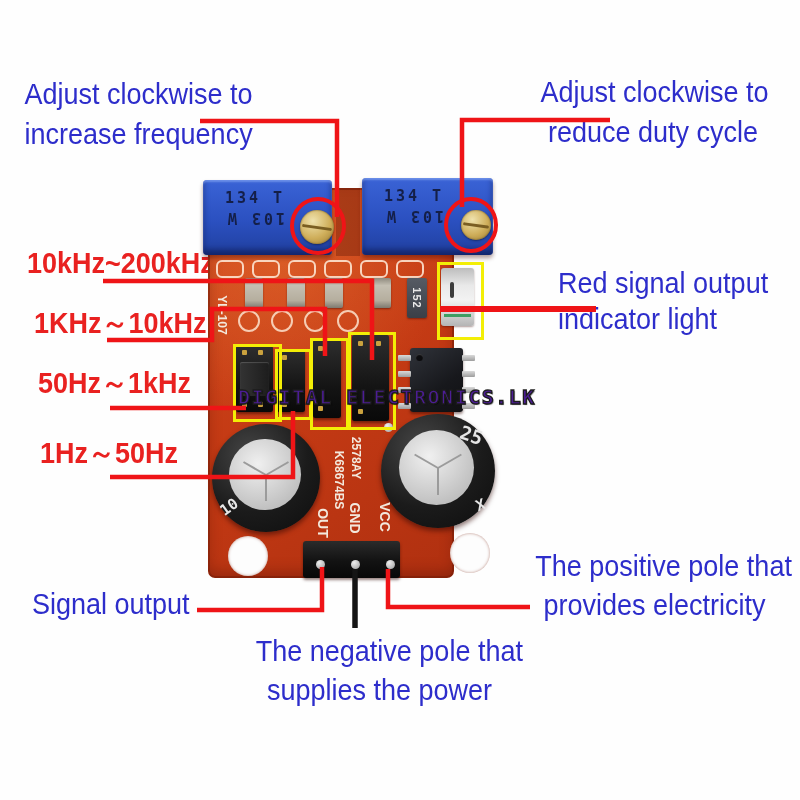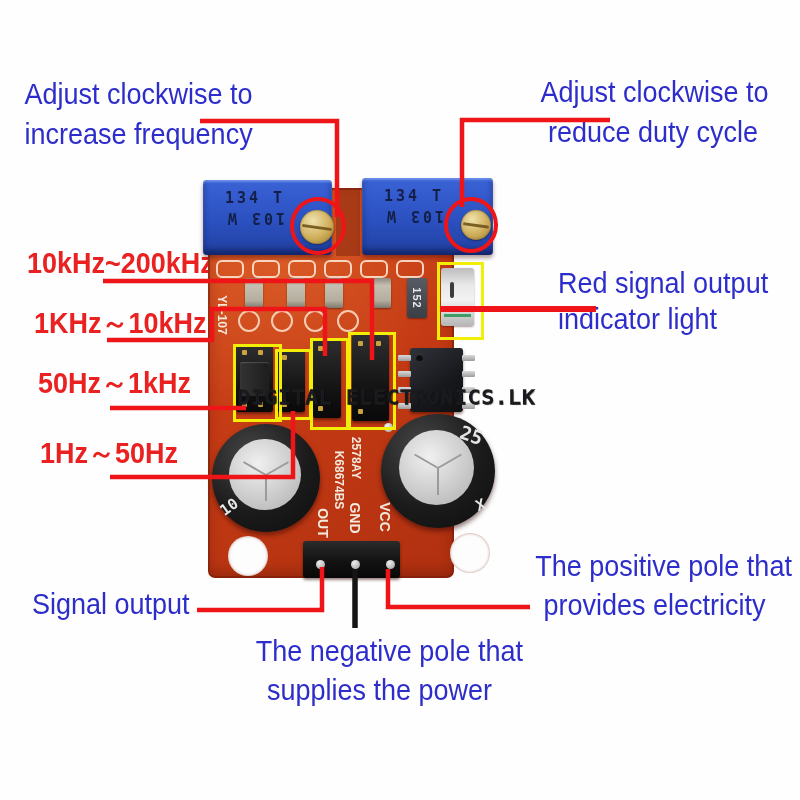--- a/index.html
+++ b/index.html
@@ -5,22 +5,22 @@
   html,body{margin:0;padding:0;background:#fff;}
   .canvas{position:relative;width:800px;height:800px;background:#fefefe;overflow:hidden;
           font-family:"Liberation Sans",sans-serif;}
   
   .t-blue{position:absolute;color:#2d2dcb;font-size:30px;line-height:40px;text-align:center;
           transform:scaleX(.9);transform-origin:center top;white-space:nowrap;}
   .t-blue.left-align{text-align:left;transform-origin:left top;}
   .t-red{position:absolute;color:#e92120;font-weight:bold;font-size:29px;white-space:nowrap;
          transform:scaleX(.93);transform-origin:left top;letter-spacing:0px;}
   
-  .watermark{position:absolute;left:238px;top:385px;width:320px;color:#0f172a;
-             font-family:"DejaVu Sans Mono",monospace;font-weight:normal;font-size:20px;
+  .watermark{position:absolute;left:238px;top:385px;width:320px;color:#4c1d95;
+             font-family:"DejaVu Sans Mono",monospace;font-weight:bold;font-size:20px;
              letter-spacing:1.5px;-webkit-text-stroke:1.3px #1c1c1c;text-shadow:1px 1px 1px rgba(0,0,0,.55);
              z-index:30;white-space:nowrap;}
   
   .board{position:absolute;left:208px;top:188px;width:246px;height:390px;border-radius:7px;
          background:radial-gradient(circle at 30% 18%,rgba(255,150,70,.28),rgba(0,0,0,0) 45%),
                     linear-gradient(148deg,#d24c1e 0%,#c43a14 50%,#b03010 100%);
          box-shadow:inset 0 0 0 2px rgba(120,30,8,.55), inset 0 -6px 14px rgba(80,15,5,.35);
          z-index:5;}
   .pot{position:absolute;background:linear-gradient(180deg,#3a63d6 0%,#2b50c0 55%,#20409f 100%);
        border-radius:4px;box-shadow:inset 0 2px 2px rgba(160,190,255,.5), inset 0 -5px 6px rgba(8,18,70,.6), 0 3px 4px rgba(60,10,5,.4);}

